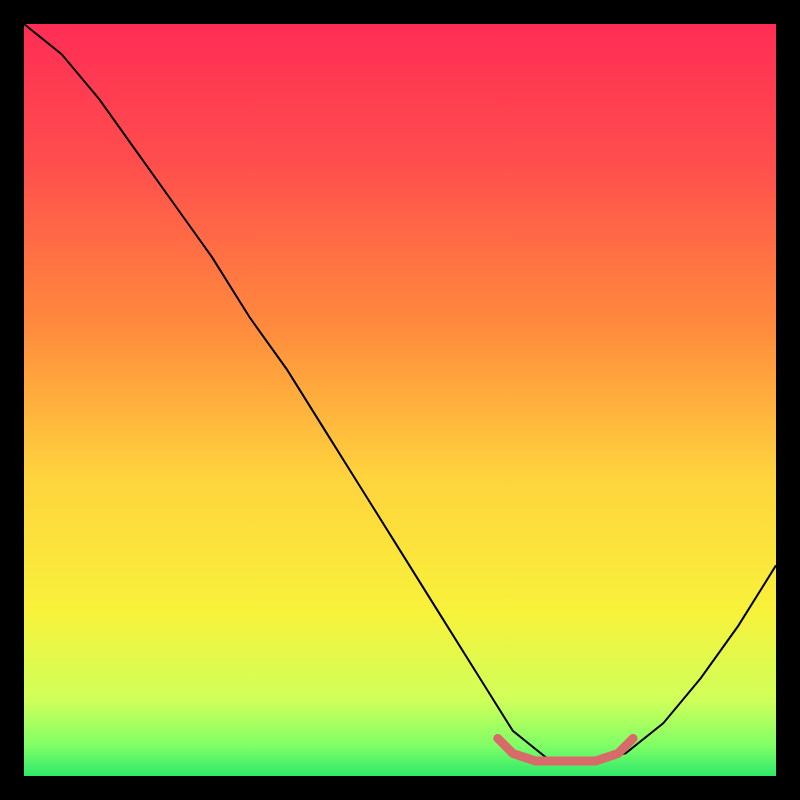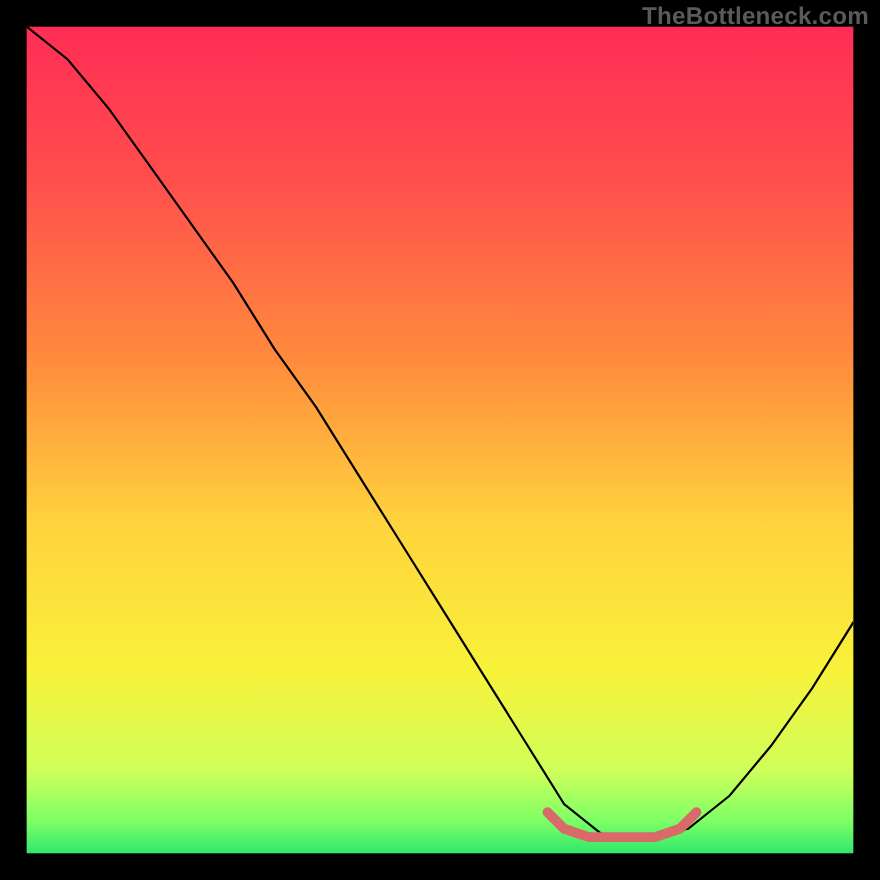--- a/index.html
+++ b/index.html
@@ -33,21 +33,20 @@
     top: 24px;
     width: 752px;
     height: 752px;
   }
   svg { display: block; }
 </style>
 </head>
 <body>
 
 <div class="outer">
-  <div class="watermark">TheBottleneck.com</div>
 
   <div class="plot">
     <svg id="chart-svg" width="752" height="752" viewBox="0 0 752 752">
       <defs>
         <linearGradient id="bg-grad" x1="0" y1="0" x2="0" y2="1">
             <stop offset="0%" stop-color="#ff2d55"></stop>
             <stop offset="18%" stop-color="#ff4d4d"></stop>
             <stop offset="40%" stop-color="#ff8a3d"></stop>
             <stop offset="60%" stop-color="#ffd33d"></stop>
             <stop offset="78%" stop-color="#f8f23a"></stop>

